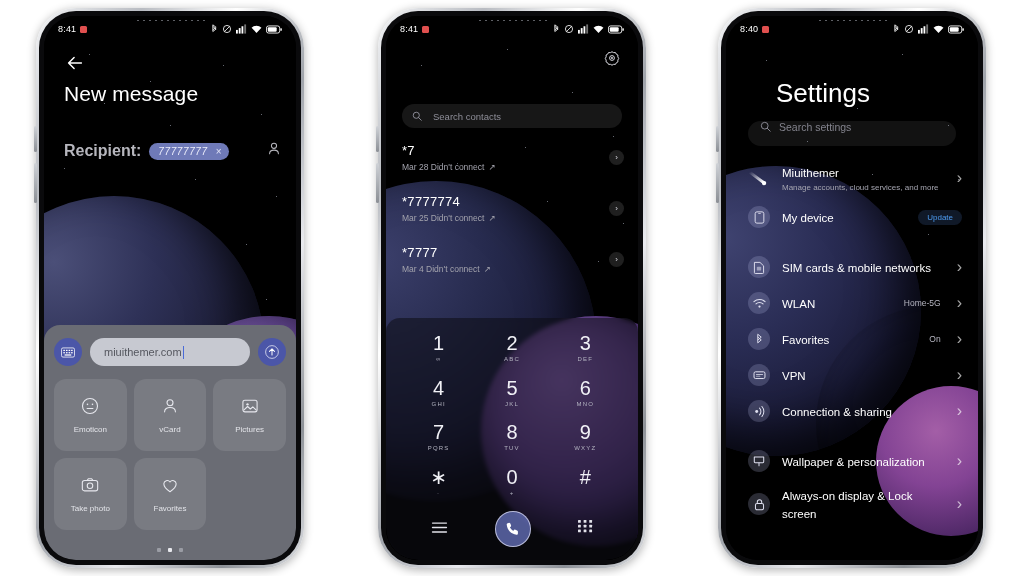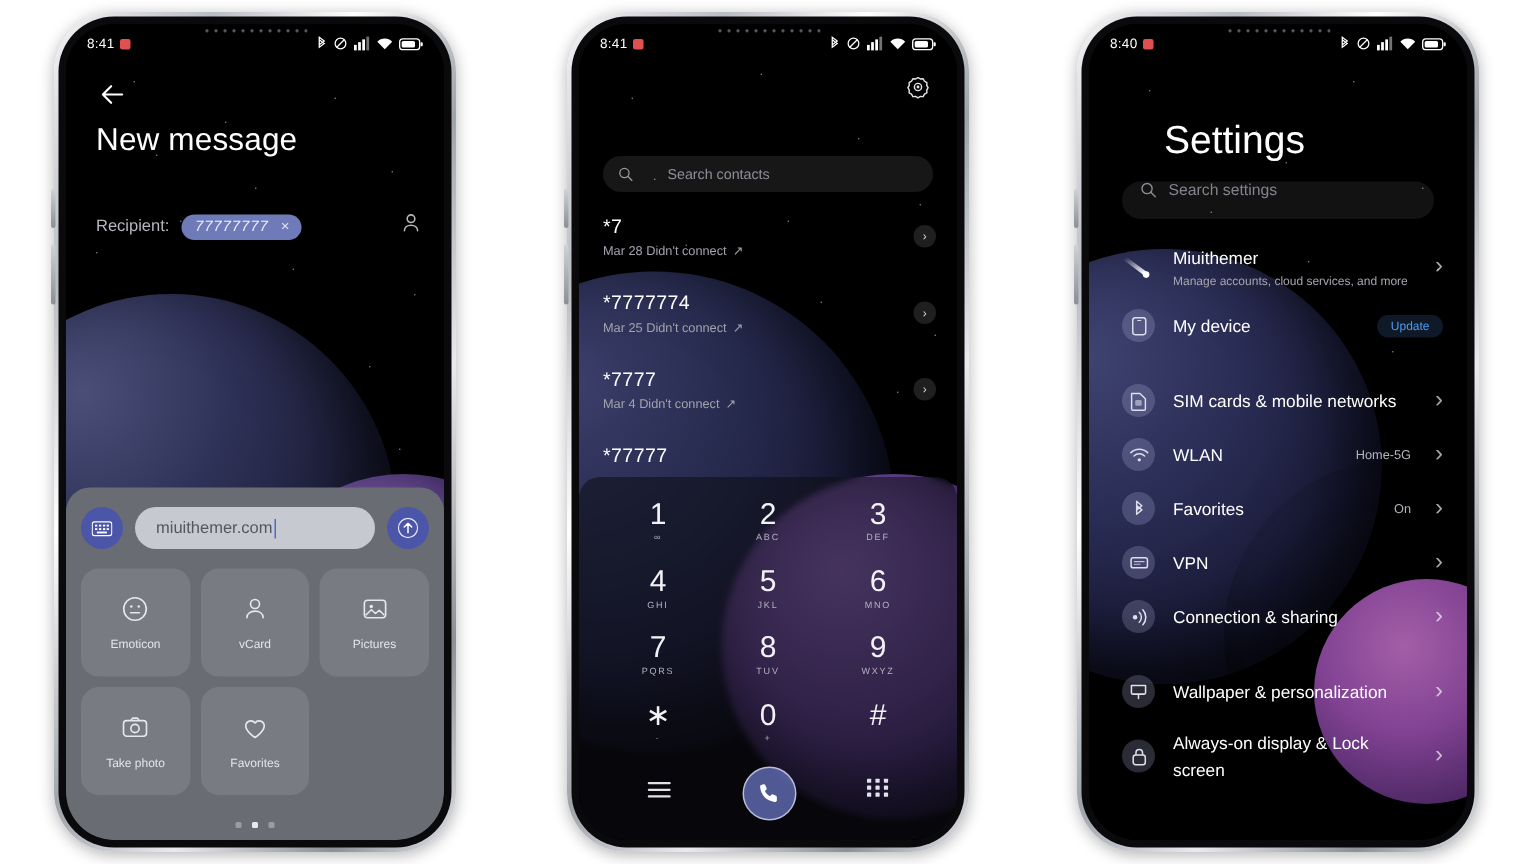--- a/index.html
+++ b/index.html
@@ -109,21 +109,21 @@
     position:absolute; left:20px; top:36px; width:22px; height:22px; z-index:20;
   }
   .p1 .title{
     position:absolute; left:20px; top:66px; z-index:20;
     font-size:21px; font-weight:400; color:#fff; letter-spacing:.1px;
   }
   .p1 .recip-row{
     position:absolute; left:20px; right:14px; top:122px; height:26px; z-index:20;
     display:flex; align-items:center; gap:8px;
   }
-  .p1 .recip-label{ font-size:11px; color:#b6b6bd; }
+  .p1 .recip-label{ font-size:16px; color:#b6b6bd;font-weight:bold; }
   .p1 .chip{
     display:inline-flex; align-items:center; gap:8px;
     background:#6f7ab8; border-radius:9px; padding:3px 7px 3px 9px;
     font-size:10px; font-style:italic; color:#eceefc; letter-spacing:.6px;
   }
   .p1 .chip .x{ font-style:normal; font-size:10px; opacity:.9; }
   .p1 .contacts-ic{ margin-left:auto; opacity:.85; }
 
   .p1 .panel{
     position:absolute; left:0; right:0; bottom:0; height:235px; z-index:25;
@@ -168,21 +168,21 @@
   
   .p2 .gear{ position:absolute; right:18px; top:34px; z-index:20; }
   .p2 .tabs{
     position:absolute; left:16px; top:60px; z-index:20;
     display:flex; gap:14px; font-size:11.5px; color:#c9c9d2;
   }
   .p2 .tabs .tab.active{ color:#3e8ef7; }
   .p2 .searchbar{
     position:absolute; left:16px; right:16px; top:88px; height:24px; z-index:20;
     background:rgba(255,255,255,.09); border-radius:12px;
-    display:flex; align-items:center; gap:23px; padding:0 10px;
+    display:flex; align-items:center; gap:11px; padding:0 10px;
     font-size:9.5px; color:#8e8e98;
   }
   .p2 .calllist{ position:absolute; left:0; right:0; top:120px; z-index:18; }
   .p2 .call{
     position:relative; padding:7px 16px 7px 16px; height:51px;
   }
   .p2 .call .num{ font-size:13px; color:#fff; letter-spacing:.3px; }
   .p2 .call .sub{ font-size:8.5px; color:#a3a3ad; margin-top:4px; display:flex; align-items:center; gap:4px;}
   .p2 .call .info{
     position:absolute; right:14px; top:14px; width:15px; height:15px; border-radius:50%;
@@ -498,23 +498,20 @@
           <div class="info">›</div>
         </div>
         <div class="call">
           <div class="num">*7777</div>
           <div class="sub">
             <span>Mar 4 Didn't connect</span>
             <span>↗</span>
           </div>
           <div class="info">›</div>
         </div>
-        <div class="call">
-          <div class="num">*77777</div>
-        </div>
       </div>
 
       <div class="dialpad">
         <div class="keys">
           <div class="key">
               <span class="d">1</span>
               <span class="l">∞</span>
             </div>
           <div class="key">
               <span class="d">2</span>

